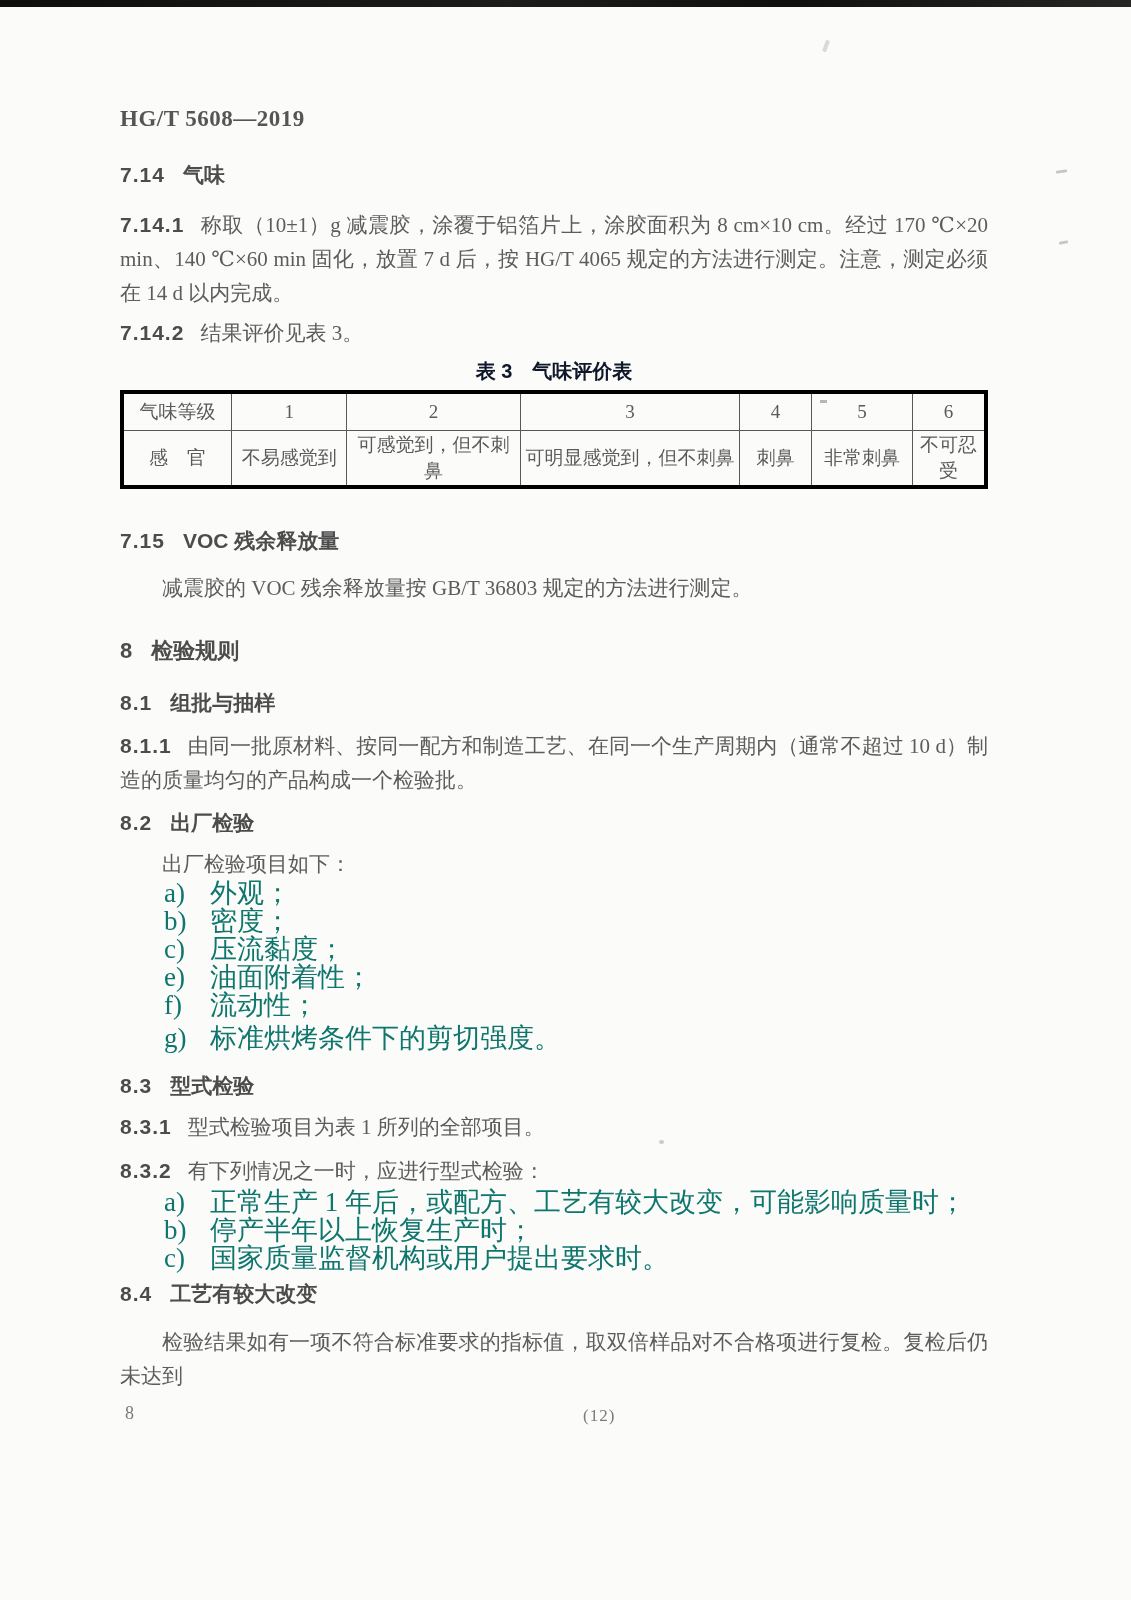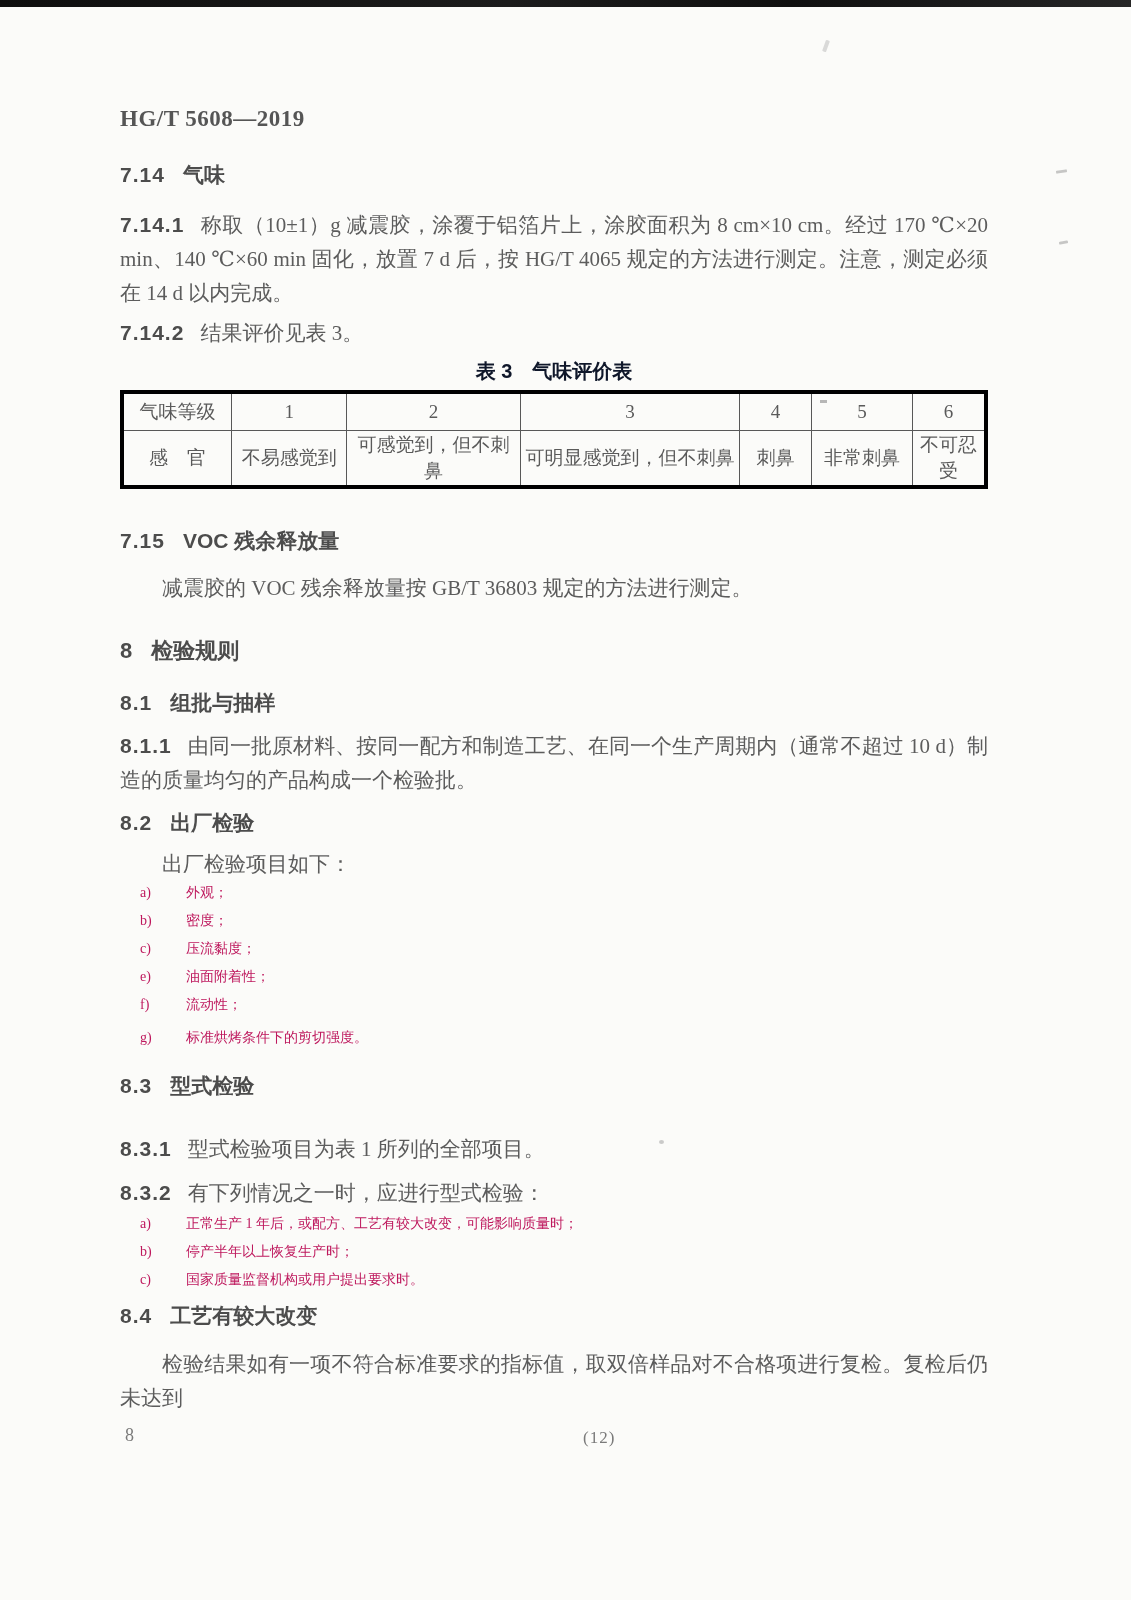--- a/index.html
+++ b/index.html
@@ -51,21 +51,21 @@
   }
   table.tbl td{
     border:1px solid #585858;
     text-align:center;vertical-align:middle;
     font-size:19px;color:#5a5a5a;
     height:34px;padding:1px 2px;
     position:relative;
   }
   table.tbl tr.r2 td{height:37px;}
   .li-row{
-    margin-left:20px;font-size:14px;line-height:28px;color:#be185d;
+    margin-left:44px;font-size:27px;line-height:28px;color:#0f766e;
   }
   .li-row .li-label{display:inline-block;width:46px;}
   .footer-row{
     position:relative;height:26px;font-size:18px;color:#7a7a7a;
   }
   .footer-row .pg{position:absolute;left:5px;top:0;}
   .footer-row .ctr{position:absolute;left:463px;top:3px;font-size:17px;letter-spacing:1px;}
   
   .speck{position:absolute;background:#9a9a9a;opacity:.55;border-radius:1px;}
   .sp1{left:1056px;top:170px;width:11px;height:3px;transform:rotate(-8deg);}
@@ -164,21 +164,21 @@
     <div class="li-row"><span class="li-label">c)</span><span>压流黏度；</span></div>
     <div class="li-row"><span class="li-label">e)</span><span>油面附着性；</span></div>
     <div class="li-row"><span class="li-label">f)</span><span>流动性；</span></div>
     <div class="li-row" style="margin-top:5px"><span class="li-label">g)</span><span>标准烘烤条件下的剪切强度。</span></div>
   </div>
 
   <div class="h-sec" style="margin-top:20px">
     <span class="num">8.3</span><span>型式检验</span>
   </div>
 
-  <p class="para" style="margin-top:32px">
+  <p class="para" style="margin-top:10px">
     <span class="pnum">8.3.1</span><span>型式检验项目为表 1 所列的全部项目。</span>
   </p>
 
   <p class="para" style="margin-top:10px">
     <span class="pnum">8.3.2</span><span>有下列情况之一时，应进行型式检验：</span>
   </p>
 
   <div>
     <div class="li-row"><span class="li-label">a)</span><span>正常生产 1 年后，或配方、工艺有较大改变，可能影响质量时；</span></div>
     <div class="li-row"><span class="li-label">b)</span><span>停产半年以上恢复生产时；</span></div>

